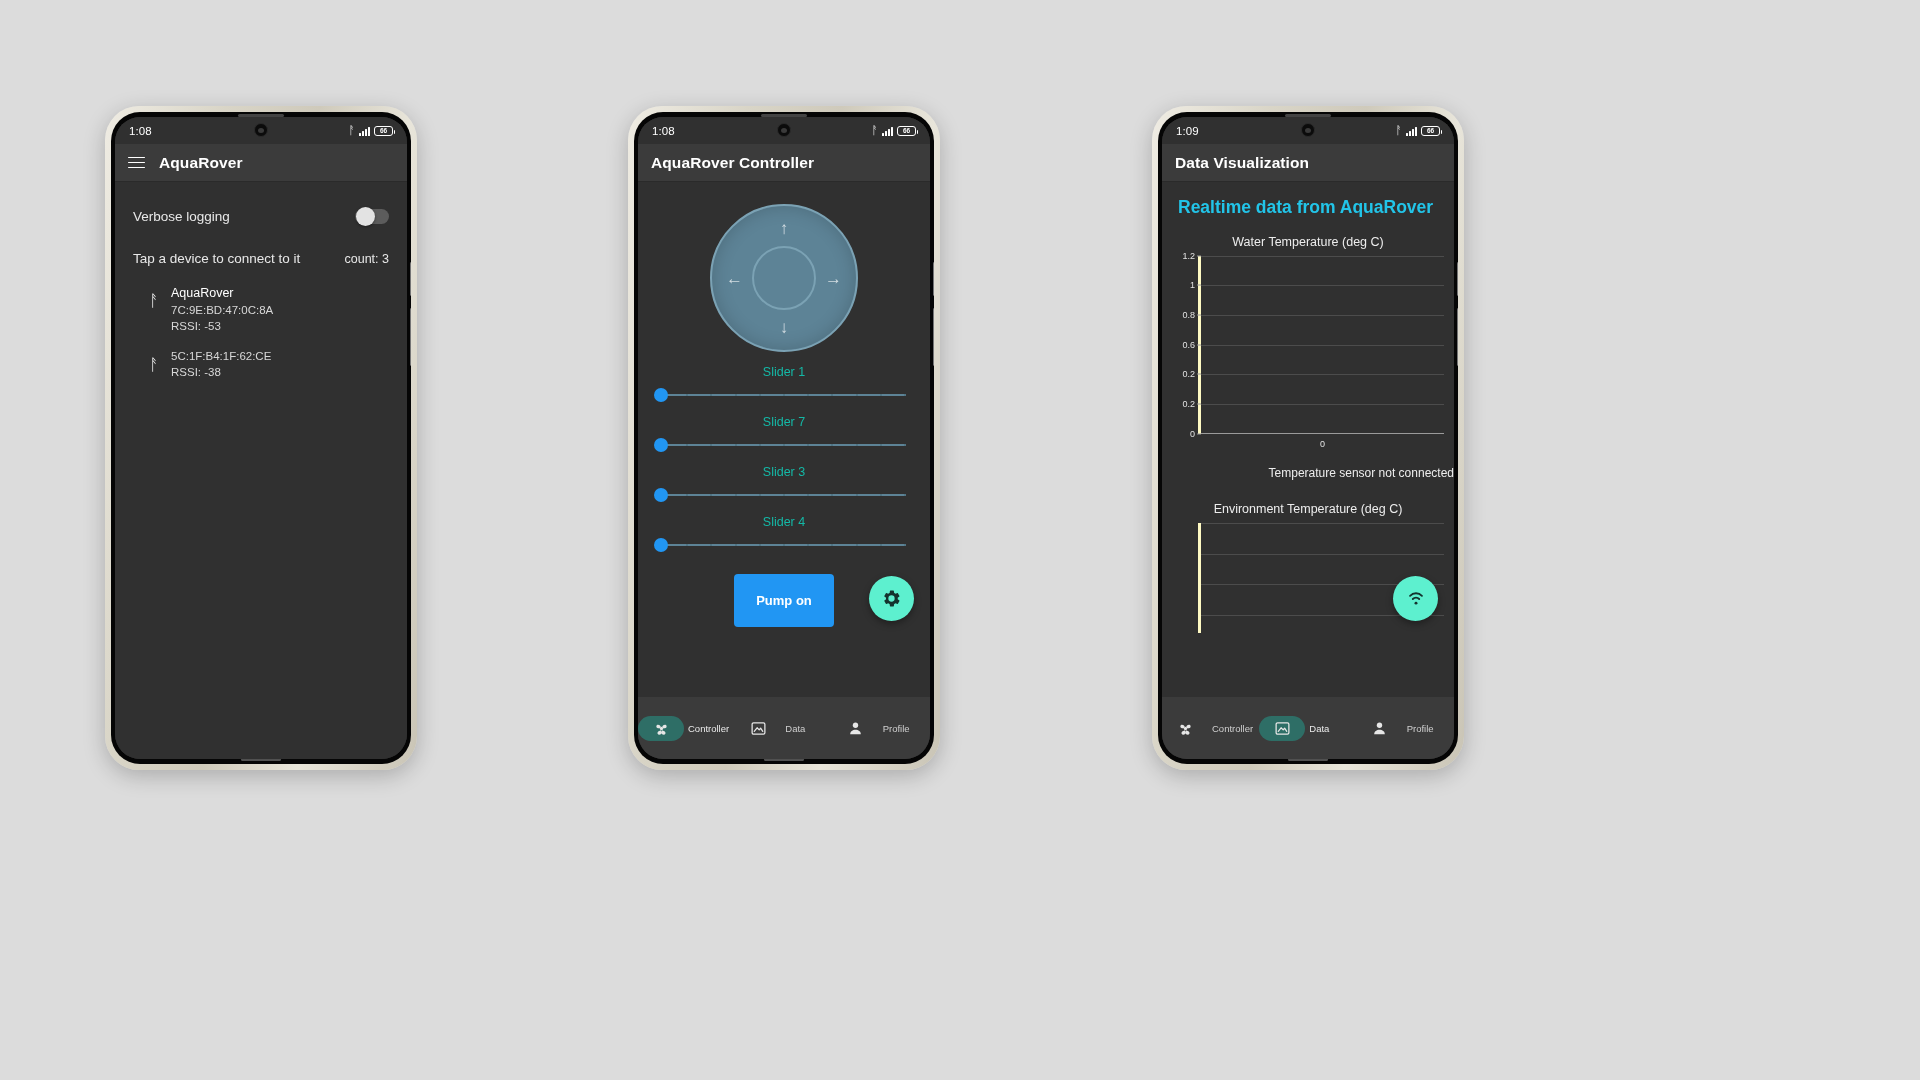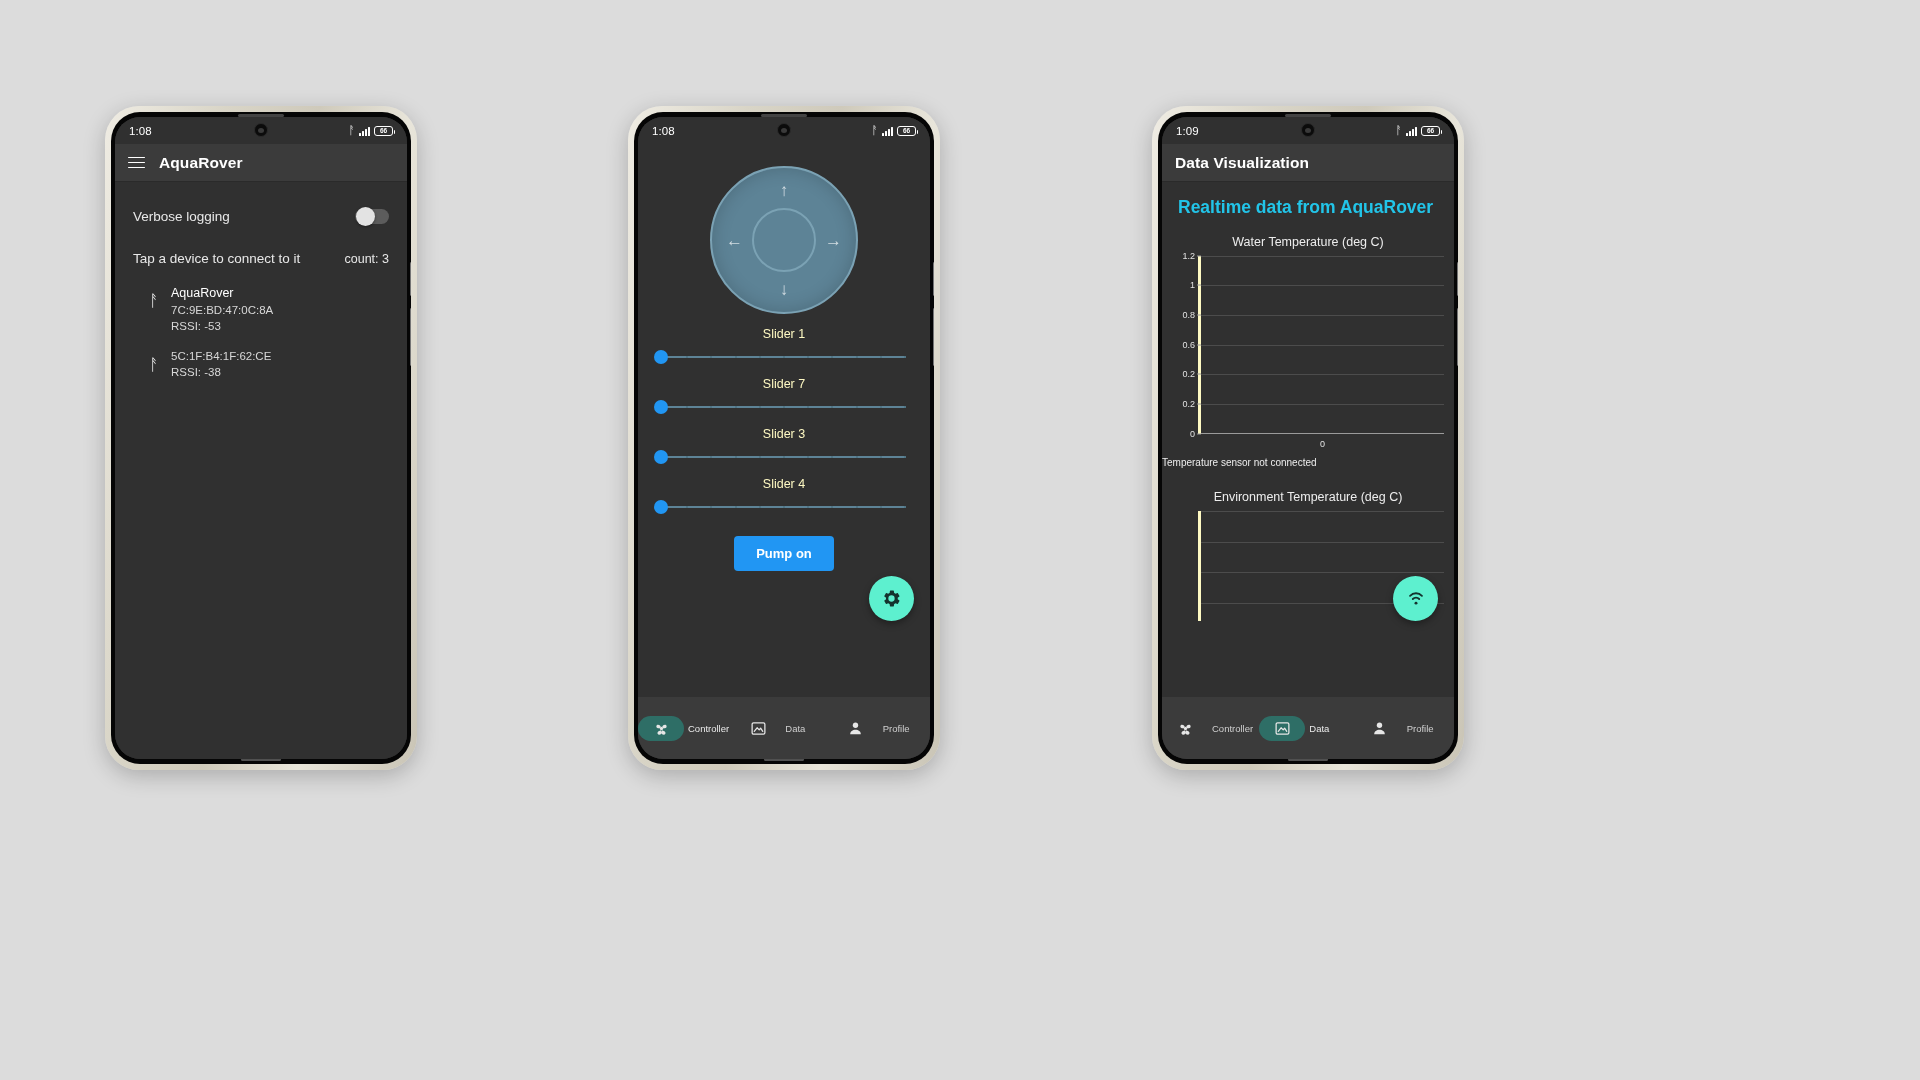--- a/index.html
+++ b/index.html
@@ -183,21 +183,21 @@
     position: absolute; color: #d3dde2; font-size: 17px;
     line-height: 1; cursor: pointer;
   }
   .dpad .up   { top: 14px;  left: 50%; transform: translateX(-50%); }
   .dpad .down { bottom: 14px;left: 50%; transform: translateX(-50%); }
   .dpad .left { left: 14px; top: 50%; transform: translateY(-50%); }
   .dpad .right{ right: 14px;top: 50%; transform: translateY(-50%); }
 
   .slider-block { padding: 0 16px; }
   .slider-label {
-    text-align: center; color: #fef9c3;
+    text-align: center; color: #14b8a6;
     font-size: 12.5px; margin: 13px 0 9px 0;
   }
   .slider-track {
     position: relative; height: 14px;
     display: flex; align-items: center;
   }
   .slider-track .line {
     position: absolute; left: 8px; right: 8px; height: 2px;
     background: #5d8396;
   }
@@ -210,21 +210,21 @@
     background:#4d707f;
   }
   .slider-track .thumb {
     position: absolute; left: 0;
     width: 14px; height: 14px; border-radius: 50%;
     background: #2196f3; cursor: pointer;
   }
   .pump-wrap { display: flex; justify-content: center; margin-top: 22px; }
   .btn-pump {
     background: #2196f3; color: #fff; border: none; border-radius: 4px;
-    padding: 10px 22px; font-size: 13px; font-weight: bold;
+    padding: 19px 22px; font-size: 13px; font-weight: bold;
     font-family: inherit; cursor: pointer;
   }
   .fab {
     position: absolute; right: 16px; bottom: 76px;
     width: 45px; height: 45px; border-radius: 50%;
     background: #5df0cf;
     display: flex; align-items: center; justify-content: center;
     box-shadow: 0 3px 7px rgba(0,0,0,.35);
     cursor: pointer;
   }
@@ -282,22 +282,22 @@
   .chart .xaxis {
     position: absolute; left: 0; right: 0; bottom: 0;
     height: 1px; background: #9a9a9a;
   }
   .chart .xlab {
     position: absolute; bottom: -15px;
     transform: translateX(-50%);
     color: #e2e2e2; font-size: 9px;
   }
   .chart-note {
-    text-align: left; color: #ededed;
-    font-size: 10px; margin-top: 23px;
+    text-align: right; color: #ededed;
+    font-size: 12px; margin-top: 32px;
   }
   .fab-wave {
     position: absolute; right: 16px; bottom: 76px;
     width: 45px; height: 45px; border-radius: 50%;
     background: #5df0cf;
     display: flex; align-items: center; justify-content: center;
     box-shadow: 0 3px 7px rgba(0,0,0,.35);
     cursor: pointer;
   }
   .fab-wave svg { width: 22px; height: 22px; }
@@ -394,20 +394,23 @@
                 <i></i>
                 <i></i>
                 <i></i>
               </span>
             <span class="batt">
                 <span>66</span>
               </span>
           </span>
         </div>
 
+        <div class="appbar">
+          <div class="appbar-title">AquaRover Controller</div>
+        </div>
 
         <div class="body">
           <div class="dpad-wrap">
             <div class="dpad">
               <span class="arw up">↑</span>
               <span class="arw down">↓</span>
               <span class="arw left">←</span>
               <span class="arw right">→</span>
               <div class="hub"></div>
             </div>

